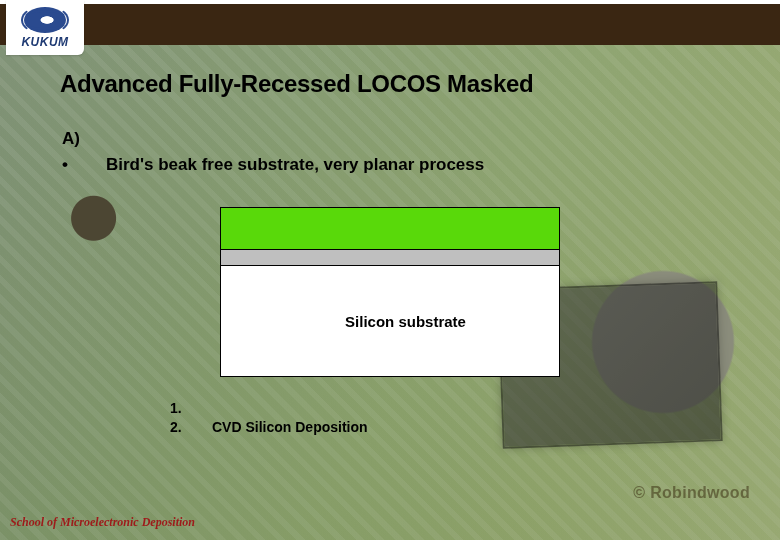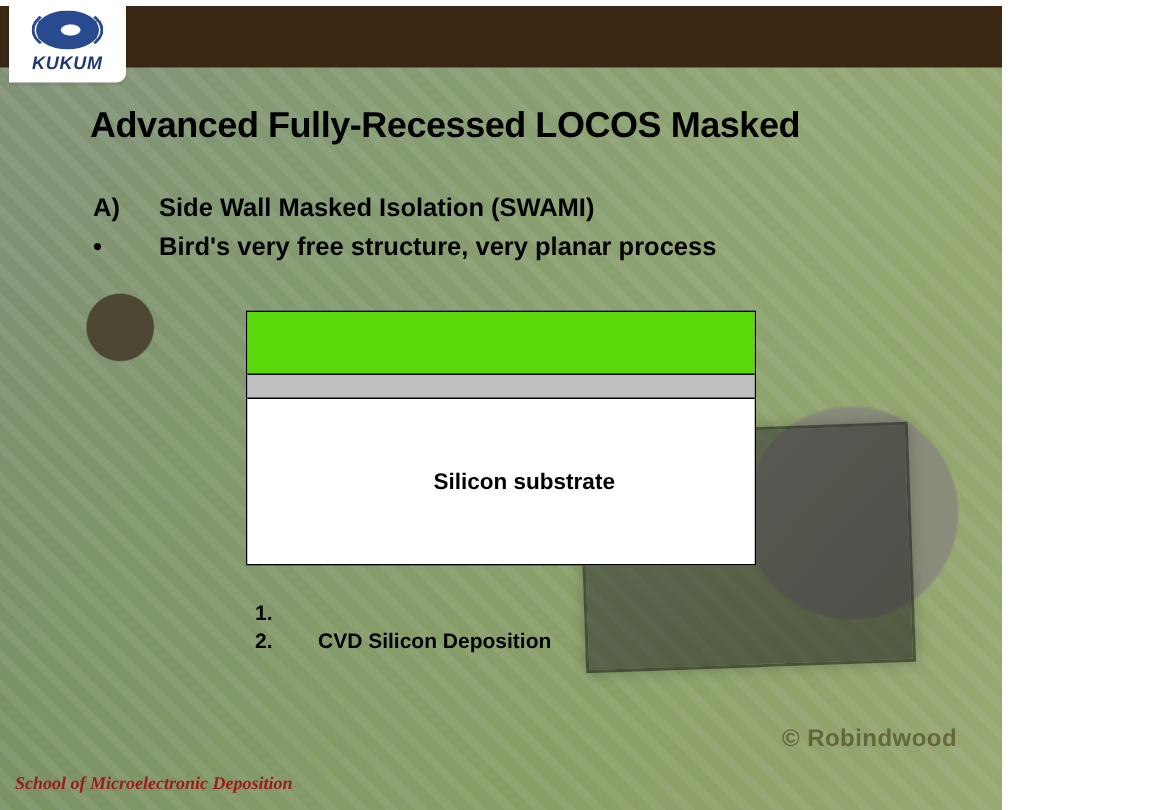--- a/index.html
+++ b/index.html
@@ -1,20 +1,20 @@
 <!DOCTYPE html>
 <html><head>
 <meta charset="utf-8">
 <style>
   * { margin: 0; padding: 0; box-sizing: border-box; }
   html, body { width: 780px; height: 540px; overflow: hidden; font-family: Arial, Helvetica, sans-serif; }
 
   .slide {
     position: relative;
-    width: 668px;
+    width: 780px;
     height: 540px;
     background: #a3a3a3;
   }
 
   
   .bg {
     position: absolute;
     top: 45px; 
     left: 0; right: 0; bottom: 0;
     background:
@@ -215,25 +215,24 @@
 
   <div class="panel"></div>
 
   <div class="content">
 
     <div class="title">Advanced Fully-Recessed LOCOS Masked</div>
 
     <div class="bullets">
       <div class="row">
         <span class="marker">A)</span>
-        <span>Side Wall Masked Isolation (SWAMI)</span>
       </div>
       <div class="row">
         <span class="marker">•</span>
-        <span>Bird's very free structure, very planar process</span>
+        <span>Bird's beak free substrate, very planar process</span>
       </div>
     </div>
 
     <div class="diagram">
       <div class="layer-green"></div>
       <div class="layer-gray"></div>
       <div class="layer-white">
         <span class="substrate-label">Silicon substrate</span>
       </div>
     </div>

